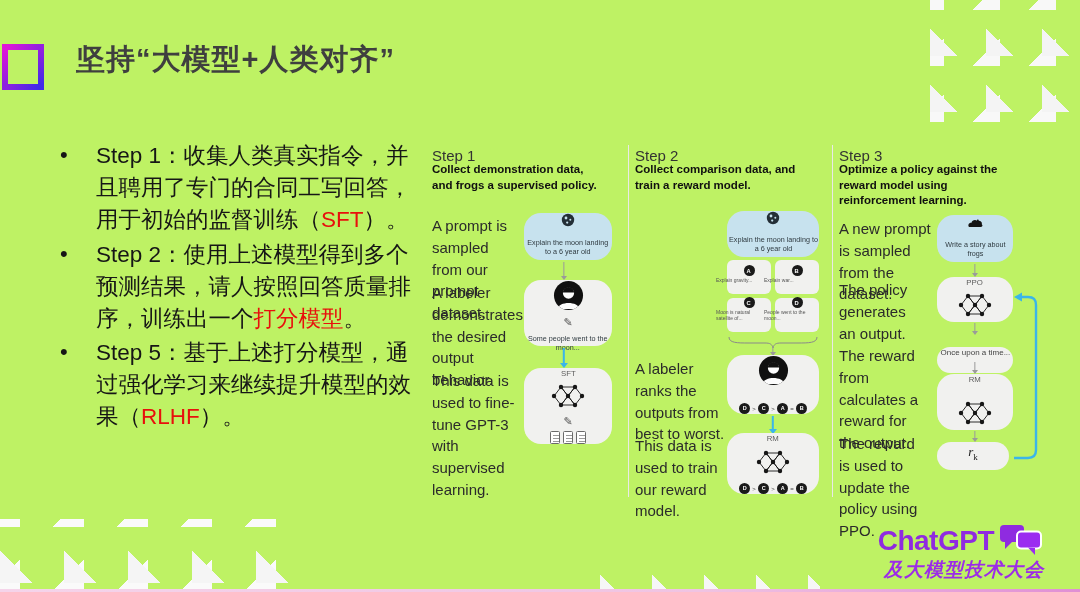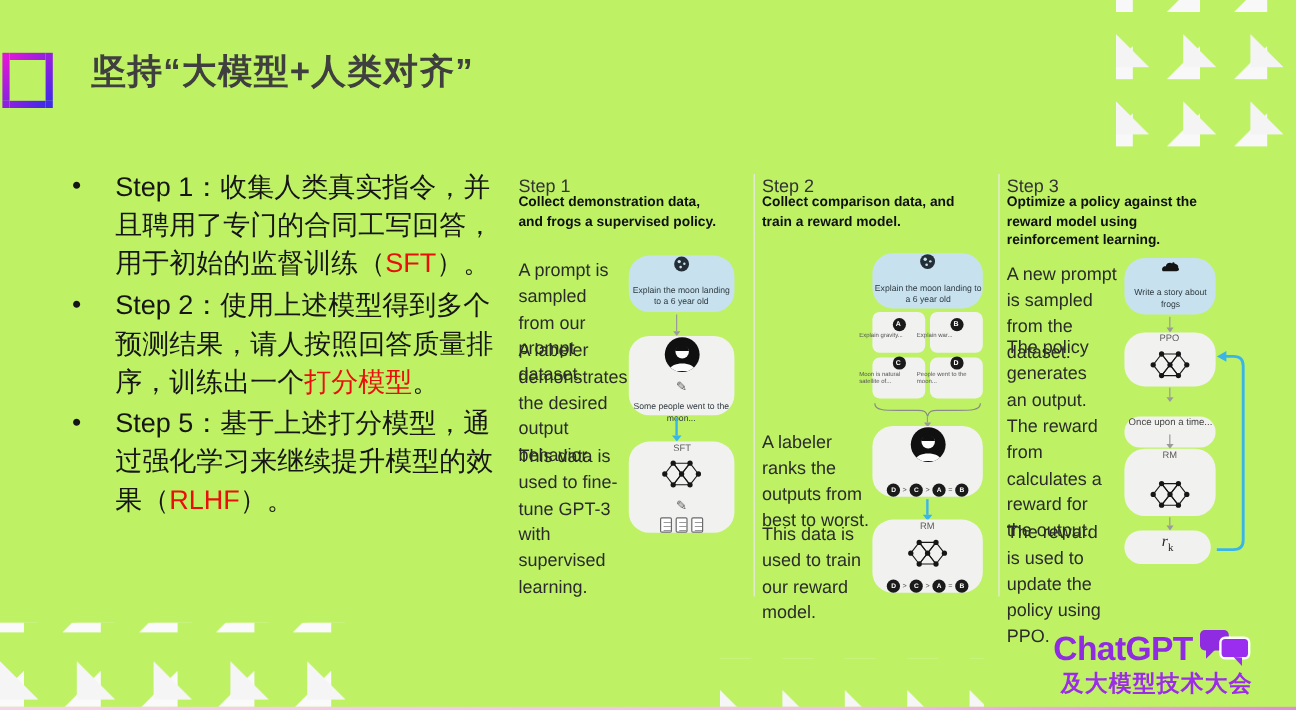--- a/index.html
+++ b/index.html
@@ -63,21 +63,21 @@
   .doc { width:10px; height:13px; border:1px solid #6a6a6a; border-radius:1.5px; background:#fff;
     background-image:repeating-linear-gradient(#9a9a9a 0 1px, transparent 1px 3.2px);
     background-size:6px 9px; background-position:1.5px 3px; background-repeat:no-repeat; }
 
   .rk-box i { font-family:"Liberation Serif","DejaVu Serif",serif; font-size:13px; color:#222; }
   .rk-box sub { font-family:"Liberation Serif","DejaVu Serif",serif; font-size:9px; color:#222; }
 
   
   .logo-row { position:absolute; right:36px; top:524px; display:flex; align-items:flex-end; gap:4px; z-index:2; }
   .logo-text { font-size:28px; font-weight:700; color:#8f2be0; letter-spacing:-0.5px; }
-  .logo-sub { position:absolute; right:36px; top:557px; font-size:19px; font-weight:700; color:#9c2ce8; letter-spacing:1px; z-index:2; }
+  .logo-sub { position:absolute; right:36px; top:557px; font-size:19px; font-weight:700; font-style:italic; color:#9c2ce8; letter-spacing:1px; z-index:2; }
   .bottom-bar { position:absolute; left:0; bottom:0; width:100%; height:3px;
     background:linear-gradient(90deg,#f5d4ea 0%,#f0c3e2 65%,#e08fd4 100%); z-index:3; }
 </style>
 </head>
 <body>
 
 <div class="slide">
 
   <div class="dc" style="right:0;top:0;width:150px;height:130px;background:
     linear-gradient(45deg,#f4f4f4 25%,transparent 25%) 0 0/56px 56px,

